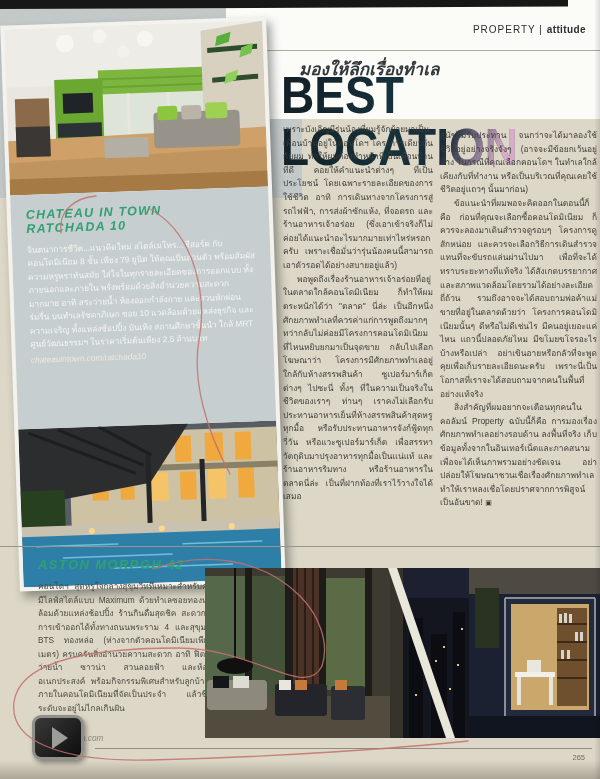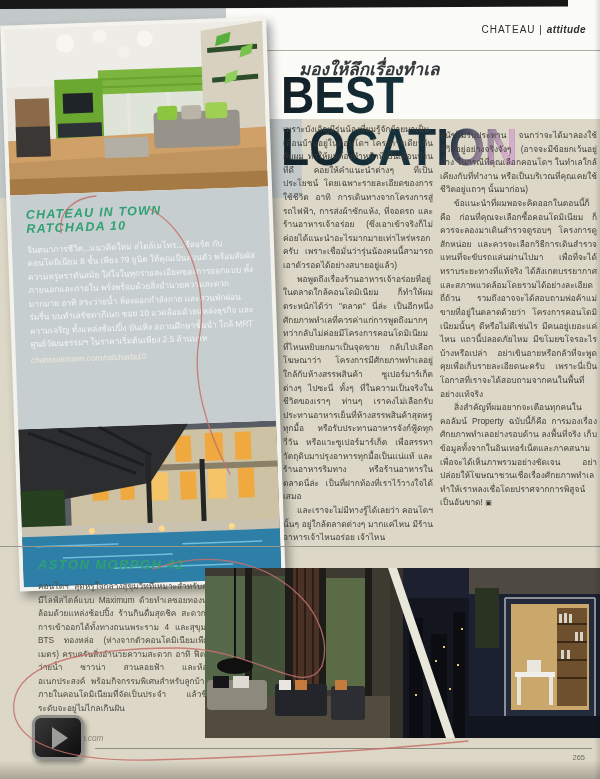--- a/index.html
+++ b/index.html
@@ -15,21 +15,21 @@
   .bottom-shade{left:0;top:760px;width:600px;height:19px;background:linear-gradient(to bottom,rgba(120,115,100,0),rgba(110,105,92,.45));}
   .right-edge-shade{left:594px;top:0;width:6px;height:779px;background:linear-gradient(to right,rgba(0,0,0,0),rgba(0,0,0,.12));}
 
   
   .credit{left:74px;top:23px;font-size:6.8px;letter-spacing:.4px;color:#4c5052;transform:rotate(-1.6deg);}
   .credit-rule{left:73px;top:35px;width:162px;height:1px;background:#9ba2a2;transform:rotate(-1.6deg);}
 
   
   .sec-header{top:24px;right:14px;font-size:10px;color:#2c2e30;letter-spacing:1px;}
   .sec-header .thin{font-weight:400;}
-  .sec-header .bold{font-weight:700;letter-spacing:.4px;font-style:italic;}
+  .sec-header .bold{font-weight:700;letter-spacing:.4px;}
   .header-rule{left:230px;top:50px;width:370px;height:1px;background:#abab9f;}
 
   
   .kicker{left:299px;top:55px;font-size:17px;font-weight:700;font-style:italic;color:#33383c;}
   .big-title{left:281px;top:68px;width:320px;font-size:47px;font-weight:700;line-height:1;
     letter-spacing:0px;transform:scale(.98,1.12);transform-origin:left top;
     background-image:linear-gradient(115deg,rgba(226,178,206,0) 55%,rgba(226,178,206,.95) 72%,rgba(176,186,226,.95) 100%),
                      linear-gradient(100deg,#131e25 0%,#15313a 35%,#1a2d3c 55%,#32495f 78%,#47597f 100%);
     -webkit-background-clip:text;background-clip:text;color:transparent;}
 
@@ -77,31 +77,30 @@
 
 <div class="abs page-base"></div>
 <div class="abs desk-gray"></div>
 <div class="abs white-top"></div>
 <div class="abs top-black-bar"></div>
 
 <div class="abs credit">Words NUME MARUT</div>
 <div class="abs credit-rule"></div>
 
 <div class="abs sec-header">
-  <span class="thin">CHATEAU</span><span class="thin"> | </span><span class="bold">attitude</span>
+  <span class="thin">PROPERTY</span><span class="thin"> | </span><span class="bold">attitude</span>
 </div>
 <div class="abs header-rule"></div>
 
 <div class="abs kicker">มองให้ลึกเรื่องทำเล</div>
 <div class="abs big-title">BEST LOCATION</div>
 
 <div class="abs col col-left">
   <p>เพราะบังเอิญมีรุ่นน้องที่ผมรู้จักย้ายมาเป็นเพื่อนบ้านอยู่ในคอนโดฯ โครงการเดียวกันกับผม ทำให้ผมต้องทำหน้าที่เป็นเพื่อนบ้านที่ดี คอยให้คำแนะนำต่างๆ ที่เป็นประโยชน์ โดยเฉพาะรายละเอียดของการใช้ชีวิต อาทิ การเดินทางจากโครงการสู่รถไฟฟ้า, การส่งผ้าซักแห้ง, ที่จอดรถ และร้านอาหารเจ้าอร่อย (ซึ่งเอาเข้าจริงก็ไม่ค่อยได้แนะนำอะไรมากมายเท่าไหร่หรอกครับ เพราะเชื่อมั่นว่ารุ่นน้องคนนี้สามารถเอาตัวรอดได้อย่างสบายอยู่แล้ว)</p>
   <p>พอพูดถึงเรื่องร้านอาหารเจ้าอร่อยที่อยู่ในตลาดใกล้คอนโดมิเนียม ก็ทำให้ผมตระหนักได้ว่า "ตลาด" นี่ล่ะ เป็นอีกหนึ่งศักยภาพทำเลที่ควรค่าแก่การพูดถึงมากๆ ทว่ากลับไม่ค่อยมีโครงการคอนโดมิเนียมที่ไหนหยิบยกมาเป็นจุดขาย กลับไปเลือกโฆษณาว่า โครงการมีศักยภาพทำเลอยู่ใกล้กับห้างสรรพสินค้า ซูเปอร์มาร์เก็ตต่างๆ ไปซะนี่ ทั้งๆ ที่ในความเป็นจริงในชีวิตของเราๆ ท่านๆ เราคงไม่เลือกรับประทานอาหารเย็นที่ห้างสรรพสินค้าสุดหรูทุกมื้อ หรือรับประทานอาหารจังก์ฟู้ดทุกวี่วัน หรือแวะซูเปอร์มาร์เก็ต เพื่อสรรหาวัตถุดิบมาปรุงอาหารทุกมื้อเป็นแน่แท้ และร้านอาหารริมทาง หรือร้านอาหารในตลาดนี่ล่ะ เป็นที่ฝากท้องที่เราไว้วางใจได้เสมอ</p>
-  <p>และเราจะไม่มีทางรู้ได้เลยว่า คอนโดฯ นั้นๆ อยู่ใกล้ตลาดต่างๆ มากแค่ไหน มีร้านอาหารเจ้าไหนอร่อย เจ้าไหน</p>
 </div>
 <div class="abs col col-right">
   <p>สุนัขไม่รับประทาน จนกว่าจะได้มาลองใช้ชีวิตอยู่อย่างจริงจังๆ (อาจจะมีข้อยกเว้นอยู่บ้าง ในกรณีที่คุณเลือกคอนโดฯ ในทำเลใกล้เคียงกับที่ทำงาน หรือเป็นบริเวณที่คุณเคยใช้ชีวิตอยู่แถวๆ นั้นมาก่อน)</p>
   <p>ข้อแนะนำที่ผมพอจะคิดออกในตอนนี้ก็คือ ก่อนที่คุณจะเลือกซื้อคอนโดมิเนียม ก็ควรจะลองมาเดินสำรวจดูรอบๆ โครงการดูสักหน่อย และควรจะเลือกวิธีการเดินสำรวจ แทนที่จะขับรถแล่นผ่านไปมา เพื่อที่จะได้ทราบระยะทางที่แท้จริง ได้สังเกตบรรยากาศ และสภาพแวดล้อมโดยรวมได้อย่างละเอียดถี่ถ้วน รวมถึงอาจจะได้สอบถามพ่อค้าแม่ขายที่อยู่ในตลาดด้วยว่า โครงการคอนโดมิเนียมนั้นๆ ดีหรือไม่ดีเช่นไร มีคนอยู่เยอะแค่ไหน แถวนี้ปลอดภัยไหม มีขโมยขโจรอะไรบ้างหรือเปล่า อย่าเขินอายหรือกลัวที่จะพูดคุยเพื่อเก็บรายละเอียดนะครับ เพราะนี่เป็นโอกาสที่เราจะได้สอบถามจากคนในพื้นที่อย่างแท้จริง</p>
   <p><span>สิ่งสำคัญที่ผมอยากจะเตือนทุกคนในคอลัมน์ Property ฉบับนี้ก็คือ การมองเรื่องศักยภาพทำเลอย่างรอบด้าน ลงพื้นที่จริง เก็บข้อมูลทั้งจากในอินเทอร์เน็ตและภาคสนาม เพื่อจะได้เห็นภาพรวมอย่างชัดเจน อย่าปล่อยให้โฆษณาชวนเชื่อเรื่องศักยภาพทำเลทำให้เราหลงเชื่อโดยปราศจากการพิสูจน์เป็นอันขาด!</span> <span class="endmark">▣</span></p>
 </div>
 
 <div class="abs chateau-card">
   <svg class="photo-living" viewBox="0 0 258 166" preserveAspectRatio="none">
     <rect width="258" height="166" fill="#e9e6df"></rect>

